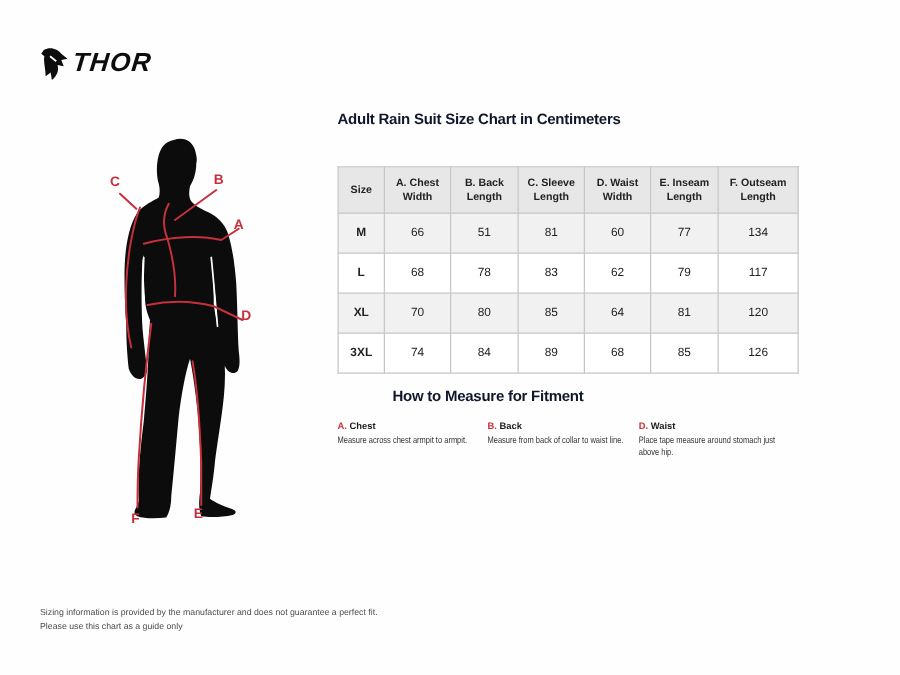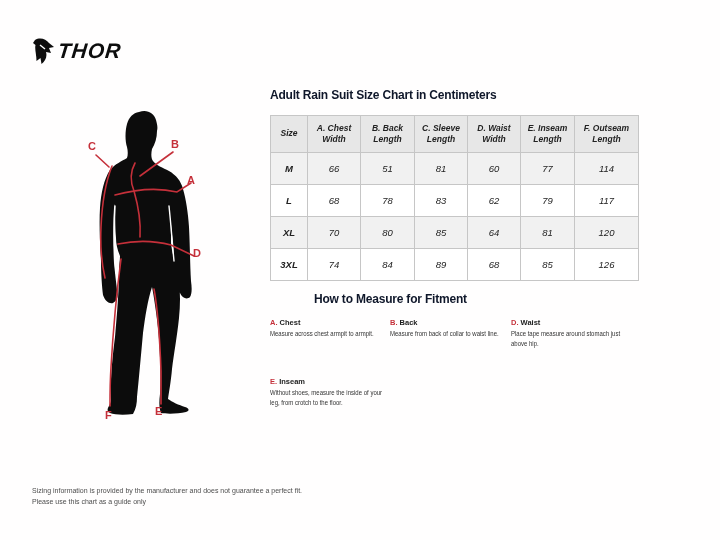--- a/index.html
+++ b/index.html
@@ -37,23 +37,22 @@
   .fig-label.e { left: 100px; top: 331px; }
   .fig-label.f { left: 50px;  top: 335px; }
 
   
   .content { position: absolute; left: 270px; top: 88px; width: 368px; }
   .chart-title, .measure-title {
     font-size: 12px; font-weight: bold; color: #0f172a; letter-spacing: -0.2px;
   }
 
   table.size-table {
-    width: 368px; border-collapse: collapse; margin-top: 13px;
+    width: 368px; border-collapse: collapse; margin-top: 31px;
     table-layout: fixed;
-    font-style: italic;
   }
   table.size-table th, table.size-table td {
     border: 1px solid #c6c6c6; text-align: center; vertical-align: middle;
     font-size: 9.5px; color: #222;
   }
   table.size-table thead th {
     background: #e7e7e7; font-size: 8.5px; font-weight: bold;
     height: 37px; line-height: 1.3; padding: 2px 3px;
   }
   table.size-table tbody tr { height: 32px; }
@@ -201,21 +200,21 @@
         </tr>
       </thead>
       <tbody>
         <tr>
           <th>M</th>
           <td>66</td>
           <td>51</td>
           <td>81</td>
           <td>60</td>
           <td>77</td>
-          <td>114</td>
+          <td>134</td>
         </tr>
         <tr>
           <th>L</th>
           <td>68</td>
           <td>78</td>
           <td>83</td>
           <td>62</td>
           <td>79</td>
           <td>117</td>
         </tr>
@@ -248,24 +247,20 @@
         <p class="m-desc">Measure across chest armpit to armpit.</p>
       </div>
       <div class="m-item">
         <div class="m-label"><span class="letter">B.</span> <span>Back</span></div>
         <p class="m-desc">Measure from back of collar to waist line.</p>
       </div>
       <div class="m-item">
         <div class="m-label"><span class="letter">D.</span> <span>Waist</span></div>
         <p class="m-desc">Place tape measure around stomach just above hip.</p>
       </div>
-      <div class="m-item">
-        <div class="m-label"><span class="letter">E.</span> <span>Inseam</span></div>
-        <p class="m-desc">Without shoes, measure the inside of your leg, from crotch to the floor.</p>
-      </div>
     </div>
   </div>
 
   <div class="footer">
     <p>Sizing information is provided by the manufacturer and does not guarantee a perfect fit.</p>
     <p>Please use this chart as a guide only</p>
   </div>
 
 </div>
 

